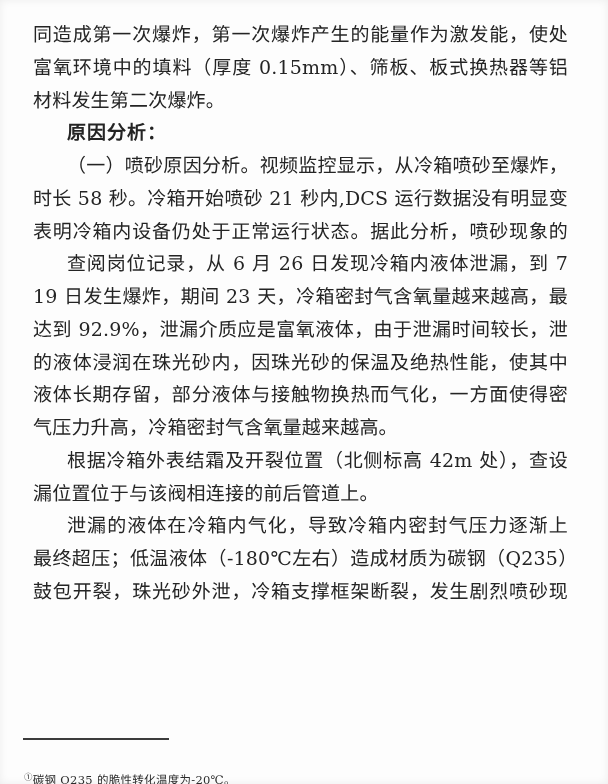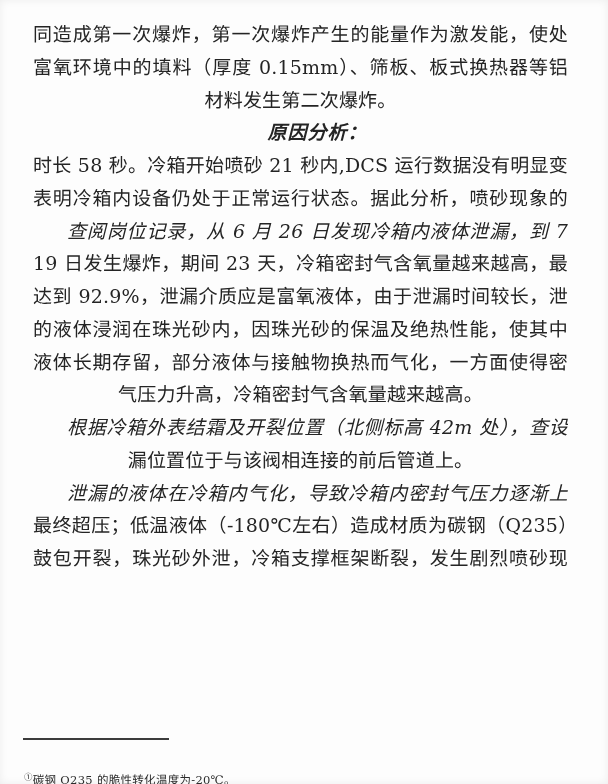--- a/index.html
+++ b/index.html
@@ -22,30 +22,30 @@
     left: 33px;
     top: 18px;
     width: 535px;
   }
   .ln {
     height: 32.75px;
     line-height: 32.75px;
     font-size: 19px;
     letter-spacing: 0.2px;
     white-space: nowrap;
-    text-align: center;
+    text-align: left;
     color: #242424;
   }
   .ln.fill {
     white-space: normal;
     text-align: justify;
     text-align-last: justify;
     overflow: hidden;
   }
-  .ln.indent { padding-left: 34px; font-style: italic; }
+  .ln.indent { padding-left: 34px; }
   .ln.heading {
     font-weight: bold;
     font-family: "DejaVu Sans", "Liberation Sans", sans-serif;
     letter-spacing: 1px;
   }
   .fnref {
     font-size: 11px;
     line-height: 0;
     vertical-align: 7px;
   }
@@ -79,20 +79,21 @@
 <div class="page">
 
   <div class="textblock">
 
     <div class="ln fill">同造成第一次爆炸，第一次爆炸产生的能量作为激发能，使处于</div>
     <div class="ln fill">富氧环境中的填料（厚度 0.15mm）、筛板、板式换热器等铝质</div>
     <div class="ln">材料发生第二次爆炸。</div>
 
     <div class="ln indent heading">原因分析：</div>
 
+    <div class="ln fill indent">（一）喷砂原因分析。视频监控显示，从冷箱喷砂至爆炸，</div>
     <div class="ln fill">时长 58 秒。冷箱开始喷砂 21 秒内,DCS 运行数据没有明显变化，</div>
     <div class="ln fill">表明冷箱内设备仍处于正常运行状态。据此分析，喷砂现象的发</div>
 
     <div class="ln fill indent">查阅岗位记录，从 6 月 26 日发现冷箱内液体泄漏，到 7 月</div>
     <div class="ln fill">19 日发生爆炸，期间 23 天，冷箱密封气含氧量越来越高，最高</div>
     <div class="ln fill">达到 92.9%，泄漏介质应是富氧液体，由于泄漏时间较长，泄漏</div>
     <div class="ln fill">的液体浸润在珠光砂内，因珠光砂的保温及绝热性能，使其中的</div>
     <div class="ln fill">液体长期存留，部分液体与接触物换热而气化，一方面使得密封</div>
     <div class="ln">气压力升高，冷箱密封气含氧量越来越高。</div>
 

